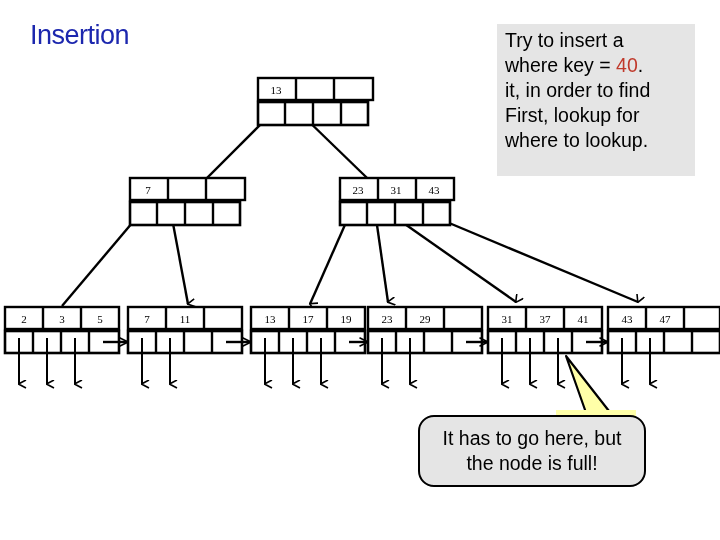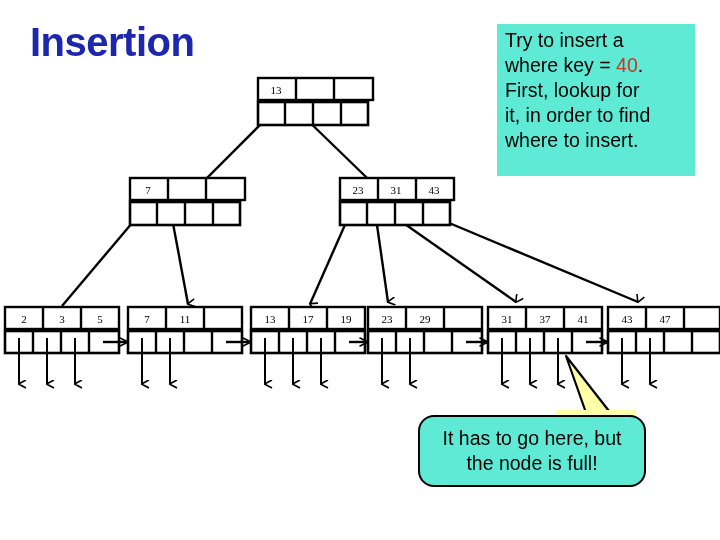--- a/index.html
+++ b/index.html
@@ -20,40 +20,40 @@
     left: 0; top: 0;
     width: 720px;
     height: 540px;
   }
 
   
   #page-title {
     position: absolute;
     left: 30px;
     top: 22px;
-    font-size: 40px;
-    font-weight: bold;
+    font-size: 27px;
+    font-weight: normal;
     letter-spacing: -0.5px;
     color: #1c27ae;
     line-height: 1;
     white-space: nowrap;
   }
 
   
   #tree-svg {
     position: absolute;
     left: 0; top: 0;
     width: 720px;
     height: 540px;
   }
 
   
   .callout {
     position: absolute;
-    background: #5eead4;
+    background: #e5e5e5;
     color: #000000;
     box-sizing: border-box;
   }
   #callout-top {
     left: 497px;
     top: 24px;
     width: 198px;
     height: 152px;
     padding: 4px 6px 0 8px;
     font-size: 19.5px;
@@ -277,23 +277,23 @@
 
     <g>
       <polygon points="566,356 590,424 616,420" fill="#ffffa8" stroke="#000" stroke-width="2.2" stroke-linejoin="round"></polygon>
       <rect x="556" y="410" width="80" height="22" fill="#ffffa8" stroke="none"></rect>
     </g>
   </svg>
 
   <div class="callout" id="callout-top">
     <div>Try to insert a</div>
     <div><span>where key = </span><span class="hl">40</span><span>.</span></div>
+    <div>it, in order to find</div>
     <div>First, lookup for</div>
-    <div>it, in order to find</div>
-    <div>where to insert.</div>
+    <div>where to lookup.</div>
   </div>
 
   <div class="callout" id="callout-bottom">
     <div>
       <div>It has to go here, but</div>
       <div>the node is full!</div>
     </div>
   </div>
 
 </div>

